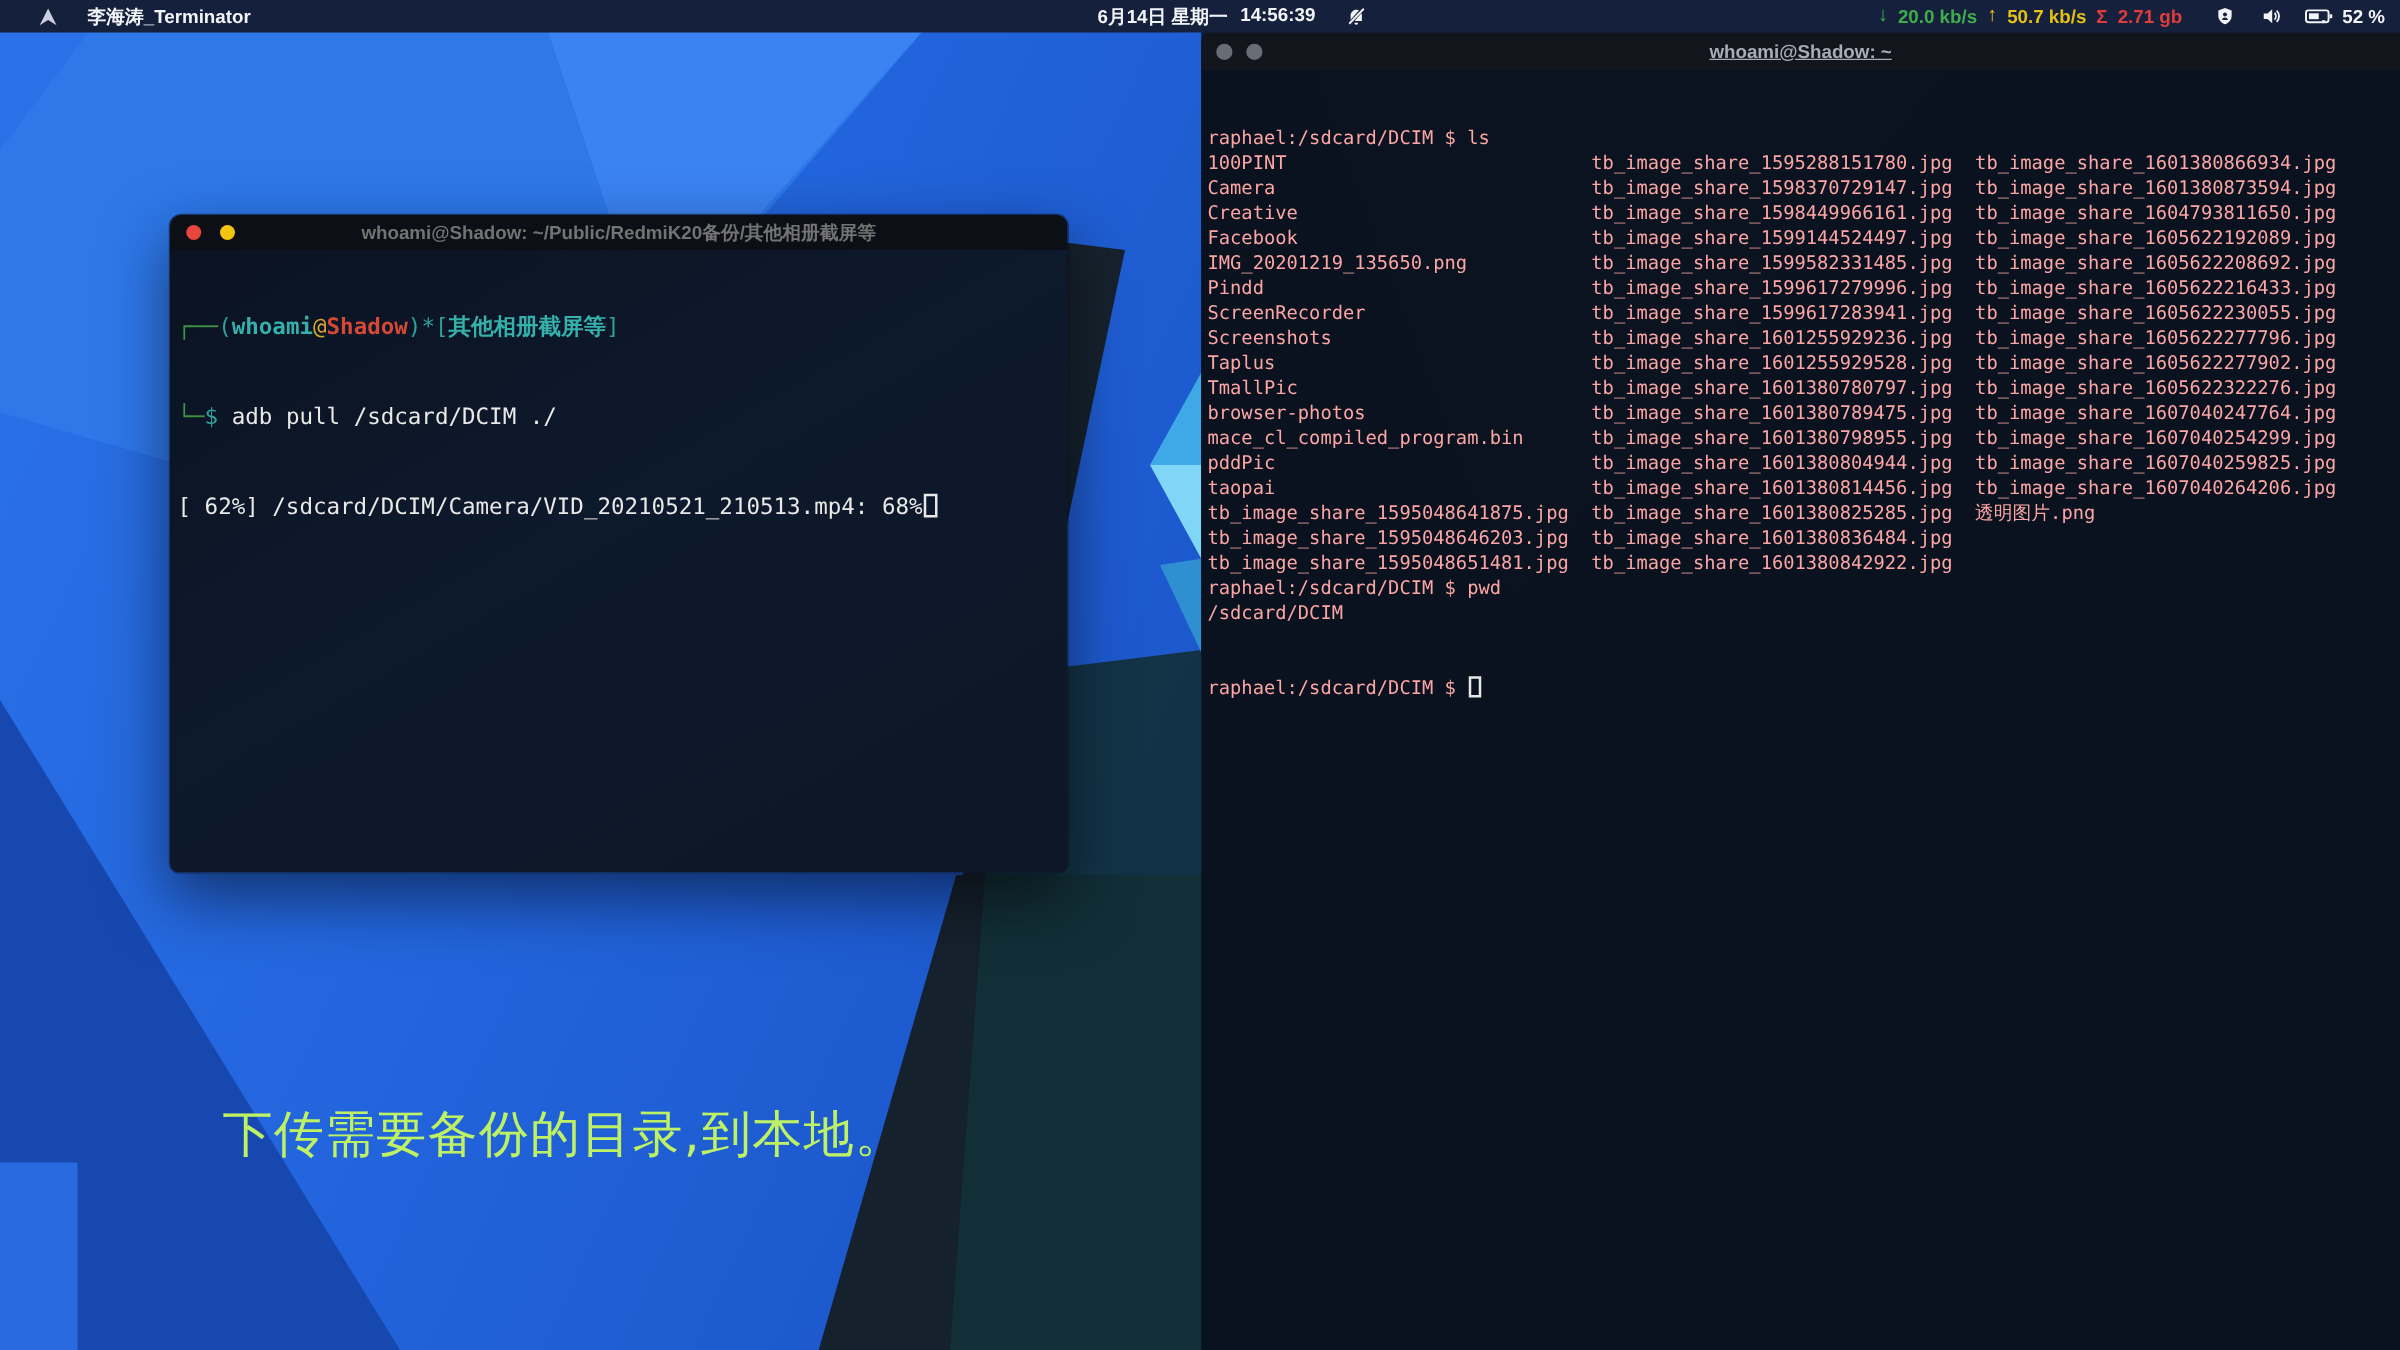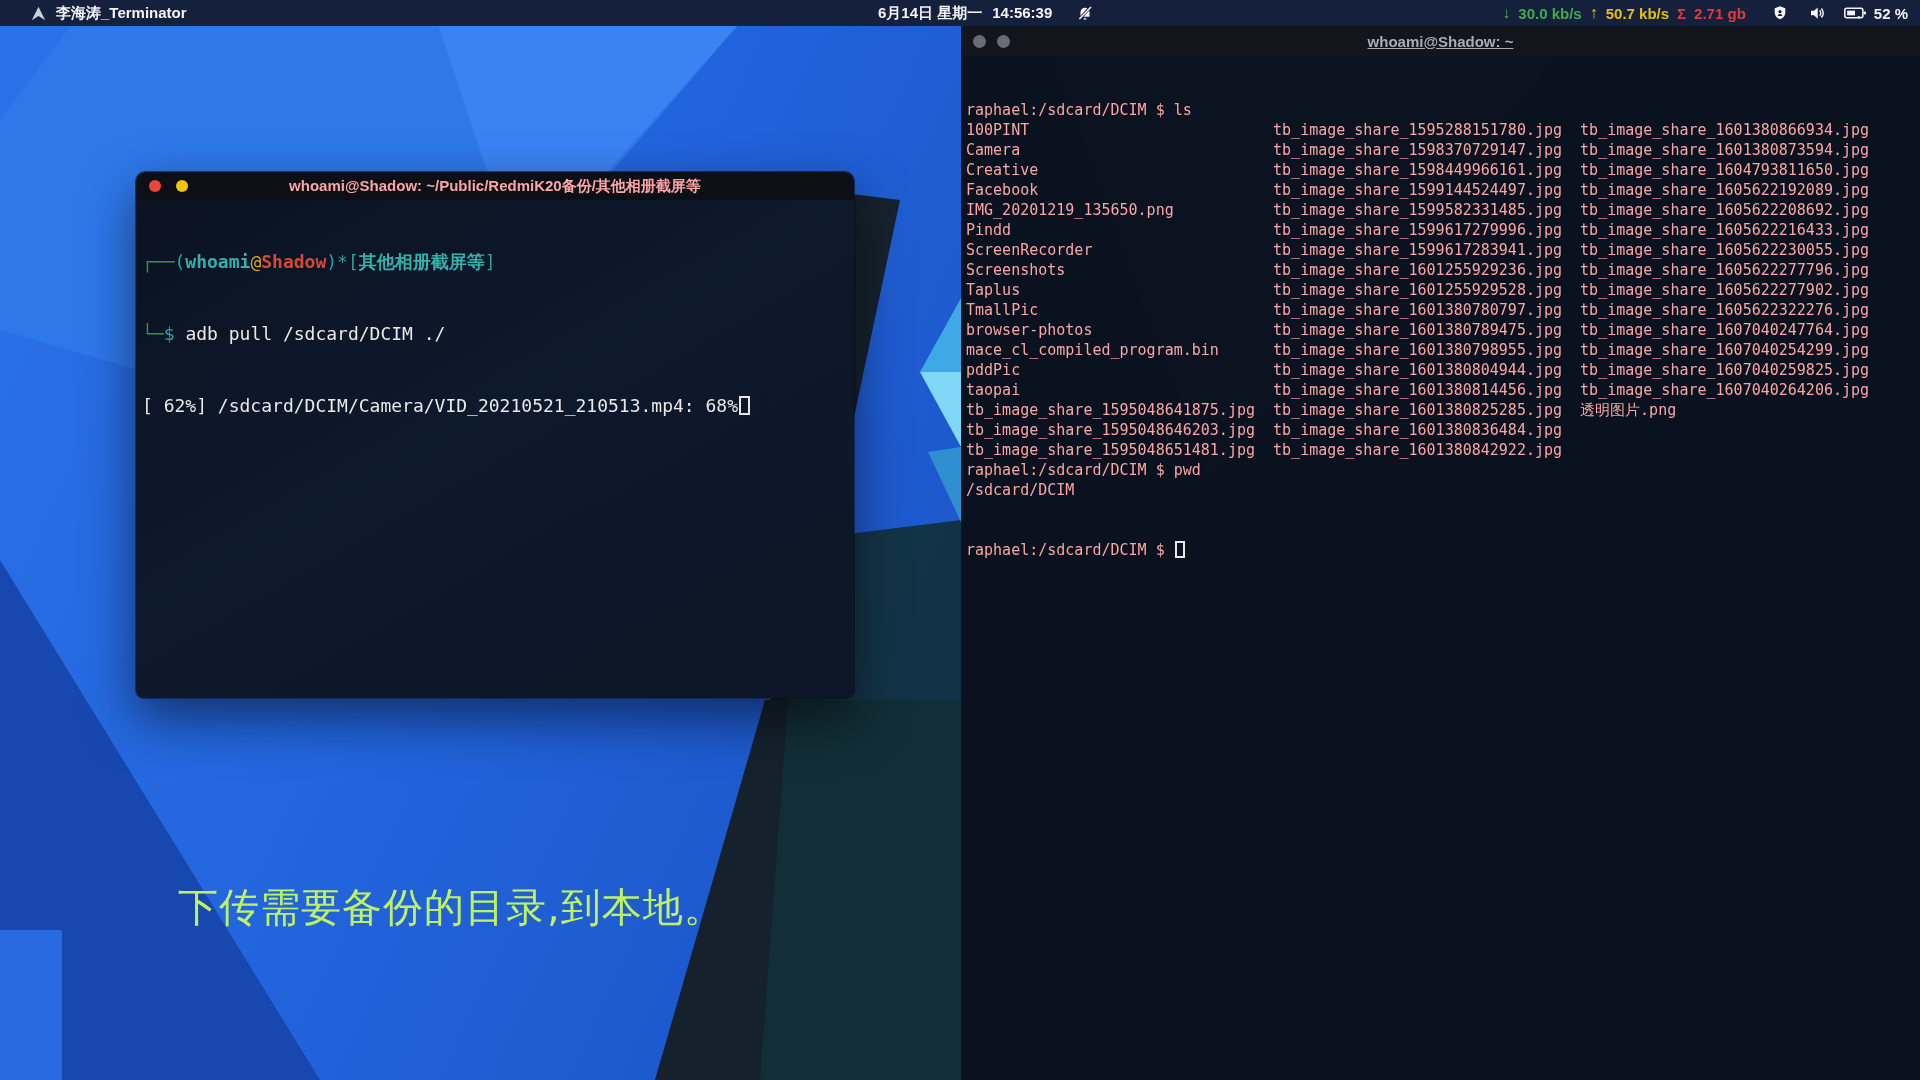--- a/index.html
+++ b/index.html
@@ -20,21 +20,21 @@
   .wp-cyan-1         { background:#3fa9e8; clip-path:polygon(920px 372px,961px 298px,961px 372px); }
   .wp-cyan-2         { background:#7fd6f6; clip-path:polygon(920px 372px,961px 372px,961px 447px); }
   .wp-cyan-3         { background:#2f8fd0; clip-path:polygon(928px 452px,961px 447px,961px 522px); }
   .wp-right-base     { background:#0d1b31; clip-path:polygon(961px 0px,1920px 0px,1920px 1080px,961px 1080px); }
   .wp-right-teal     { background:#1d4a50; clip-path:polygon(1040px 30px,1580px 30px,1210px 480px); opacity:.55; }
   .wp-right-panel    { background:#16315a; clip-path:polygon(1440px 650px,1920px 490px,1920px 1080px,1150px 1080px); opacity:.5; }
 
   
   .topbar { position:absolute; left:0; top:0; width:1920px; height:26px; background:#15203d;
     z-index:30; display:flex; align-items:center; color:#f2f4f8; font-size:15px; font-weight:700; }
-  .tb-left { display:flex; gap:9px; margin-left:30px; }
+  .tb-left { display:flex; gap:23px; margin-left:30px; }
   .tb-center { position:absolute; left:878px; display:flex; gap:10px; }
   .tb-right { position:absolute; right:12px; display:flex; align-items:center; gap:8px; }
   .tb-ico { display:inline-flex; align-items:center; }
   .net-down { color:#3fae4a; }
   .net-up   { color:#e5c017; }
   .net-tot  { color:#e03c3c; }
   .arrow { font-size:16px; font-weight:700; }
   .sp { width:10px; display:inline-block; }
 
   
@@ -42,21 +42,21 @@
   .term-head { display:flex; align-items:center; position:relative; flex:0 0 auto; }
   .dot { border-radius:50%; display:inline-block; }
   .term-title { position:absolute; left:0; right:0; text-align:center; font-weight:700; }
   .term-body { flex:1; font-family:"DejaVu Sans Mono","Liberation Mono",monospace; white-space:pre; overflow:hidden; }
 
   .lterm { left:135px; top:171px; width:720px; height:528px; border-radius:10px 10px 8px 8px;
     box-shadow:0 20px 50px rgba(0,0,0,.5); border:1px solid rgba(0,0,0,.55); }
   .lterm .term-head { height:28px; background:#0d0f17; border-radius:9px 9px 0 0; }
   .lterm .dot-close { width:12px; height:12px; background:#e8453c; margin-left:13px; }
   .lterm .dot-min   { width:12px; height:12px; background:#f3c40f; margin-left:15px; }
-  .lterm .term-title { color:#fca5a5; font-size:15px; }
+  .lterm .term-title { color:#737373; font-size:15px; }
   .lterm .term-body { background:linear-gradient(150deg,#0b1322 0%,#0d192c 45%,#0c1626 100%);
     font-size:18px; line-height:24px; color:#e9e9e7; padding:2px 6px; border-radius:0 0 7px 7px; }
 
   .rterm { left:961px; top:26px; width:959px; height:1054px; }
   .rterm .term-head { height:30px; background:#13151d; border-radius:8px 0 0 0; }
   .rterm .dot-a { width:13px; height:13px; background:#686c74; margin-left:12px; }
   .rterm .dot-b { width:13px; height:13px; background:#686c74; margin-left:11px; }
   .rterm .term-title { color:#a8adb5; font-size:15px; font-weight:700;text-decoration:underline; }
   .rterm .term-body { background:rgba(10,17,29,0.93); font-size:15px; line-height:20px;
     color:#fca5a5; padding:4px 5px; }
@@ -119,21 +119,21 @@
         <path d="M6 17 L6 11 C6 7.7 8.7 5 12 5 C15.3 5 18 7.7 18 11 L18 17 Z" fill="#f2f4f8" stroke="none"></path>
         <path d="M10 19 a2 2 0 0 0 4 0" fill="#f2f4f8" stroke="none"></path>
         <line x1="4" y1="21" x2="20" y2="3" stroke="#15203d" stroke-width="4"></line>
         <line x1="4.5" y1="20" x2="20" y2="4" stroke="#f2f4f8" stroke-width="2"></line>
       </svg>
     </span>
   </div>
 
   <div class="tb-right">
     <span class="arrow net-down">↓</span>
-    <span class="net-down">30.0 kb/s</span>
+    <span class="net-down">20.0 kb/s</span>
     <span class="arrow net-up">↑</span>
     <span class="net-up">50.7 kb/s</span>
     <span class="net-tot">Σ</span>
     <span class="net-tot">2.71 gb</span>
     <span class="sp"></span>
     <span class="tb-ico">
       <svg width="16" height="16" viewBox="0 0 24 24">
           <path d="M12 2 L20 5 L20 11 C20 16.2 16.6 19.9 12 21.5 C7.4 19.9 4 16.2 4 11 L4 5 Z" fill="#f2f4f8"></path>
           <circle cx="12" cy="10" r="2.4" fill="#15203d"></circle>
           <path d="M8.5 16.5 C9 14.6 10.4 13.6 12 13.6 C13.6 13.6 15 14.6 15.5 16.5 Z" fill="#15203d"></path>

